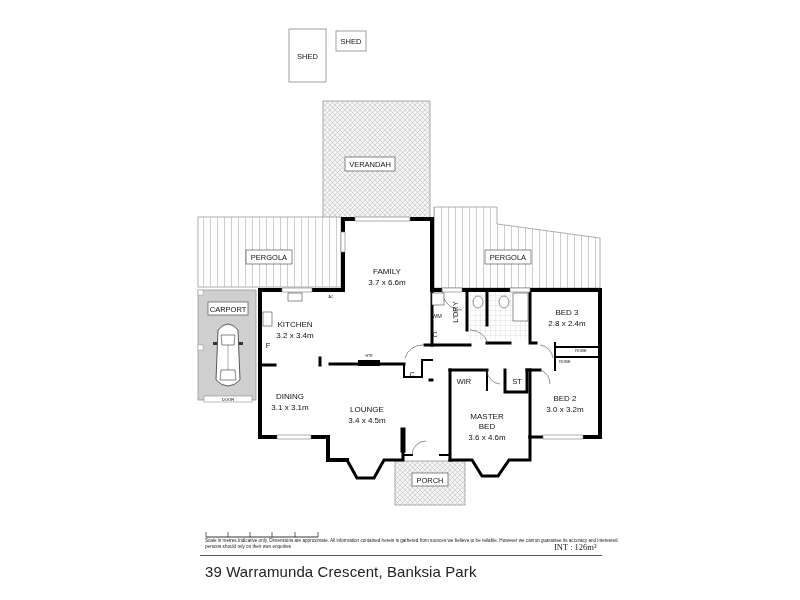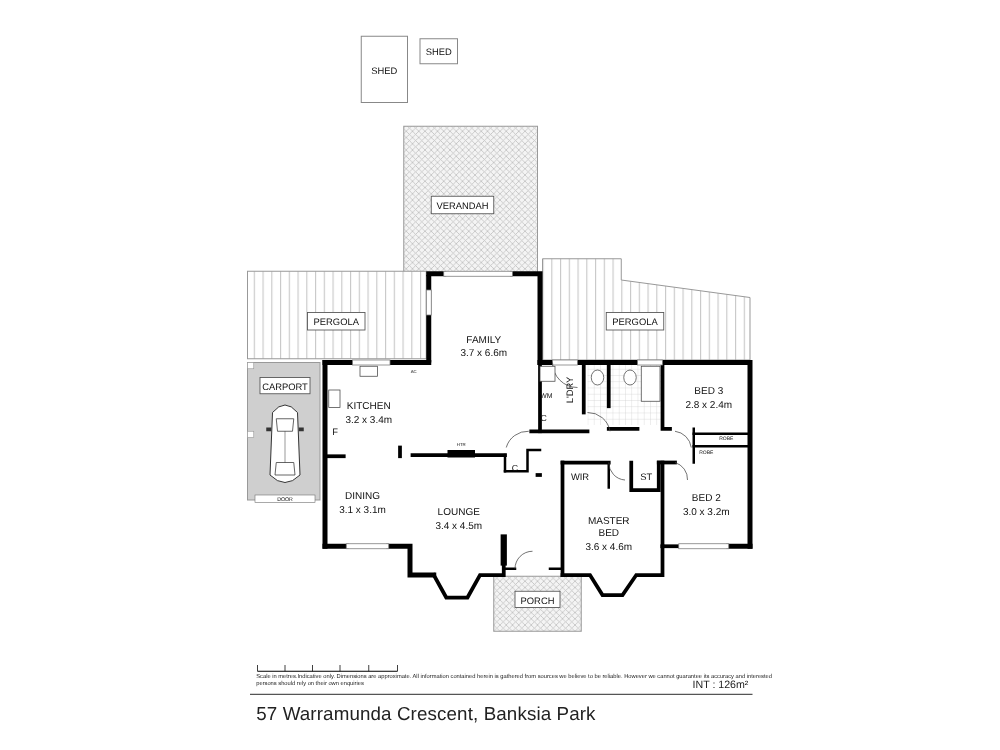--- a/index.html
+++ b/index.html
@@ -2,21 +2,21 @@
 <html><head>
 <meta charset="utf-8">
 <style>
   html, body { margin: 0; padding: 0; background: #ffffff; }
   body { width: 800px; height: 600px; position: relative; overflow: hidden; font-family: "Liberation Sans", sans-serif; }
   #plan { position: absolute; left: 0; top: 0; }
   .lbl { font-family: "Liberation Sans", sans-serif; fill: #111; }
   .disclaimer { position: absolute; left: 205px; top: 538px; width: 420px; font-size: 4.6px; line-height: 6px; color: #222; }
   .rule { position: absolute; left: 200px; top: 555px; width: 402px; height: 1px; background: #555; }
   .address { position: absolute; left: 205px; top: 563px; font-size: 15px; color: #222; letter-spacing: 0.1px; }
-  .int { position: absolute; left: 554px; top: 542px; font-size: 8.5px; color: #222; }
+  .int { position: absolute; left: 554px; top: 542px; font-size: 8.5px; color: #222; font-family: Liberation Serif, serif; }
 </style>
 </head>
 <body>
 
 <svg id="plan" width="800" height="600" viewBox="0 0 800 600">
   <defs>
     <pattern id="xhatch" width="5" height="5" patternUnits="userSpaceOnUse">
       <rect width="5" height="5" fill="#f4f4f4"></rect>
       <path d="M0,0 L5,5 M5,0 L0,5" stroke="#bdbdbd" stroke-width="0.6"></path>
     </pattern>
@@ -216,13 +216,13 @@
     <line x1="250" y1="532" x2="250" y2="537" stroke="#000" stroke-width="0.6"></line>
     <line x1="272" y1="532" x2="272" y2="537" stroke="#000" stroke-width="0.6"></line>
     <line x1="295" y1="532" x2="295" y2="537" stroke="#000" stroke-width="0.6"></line>
     <line x1="318" y1="532" x2="318" y2="537" stroke="#000" stroke-width="0.6"></line>
   </g>
 </svg>
 
 <div class="disclaimer">Scale in metres.Indicative only. Dimensions are approximate. All information contained herein is gathered from sources we believe to be reliable. However we cannot guarantee its accuracy and interested persons should rely on their own enquiries</div>
 <div class="int">INT   : 126m²</div>
 <div class="rule"></div>
-<div class="address">57 Warramunda Crescent, Banksia Park</div>
+<div class="address">39 Warramunda Crescent, Banksia Park</div>
 
 </body></html>

